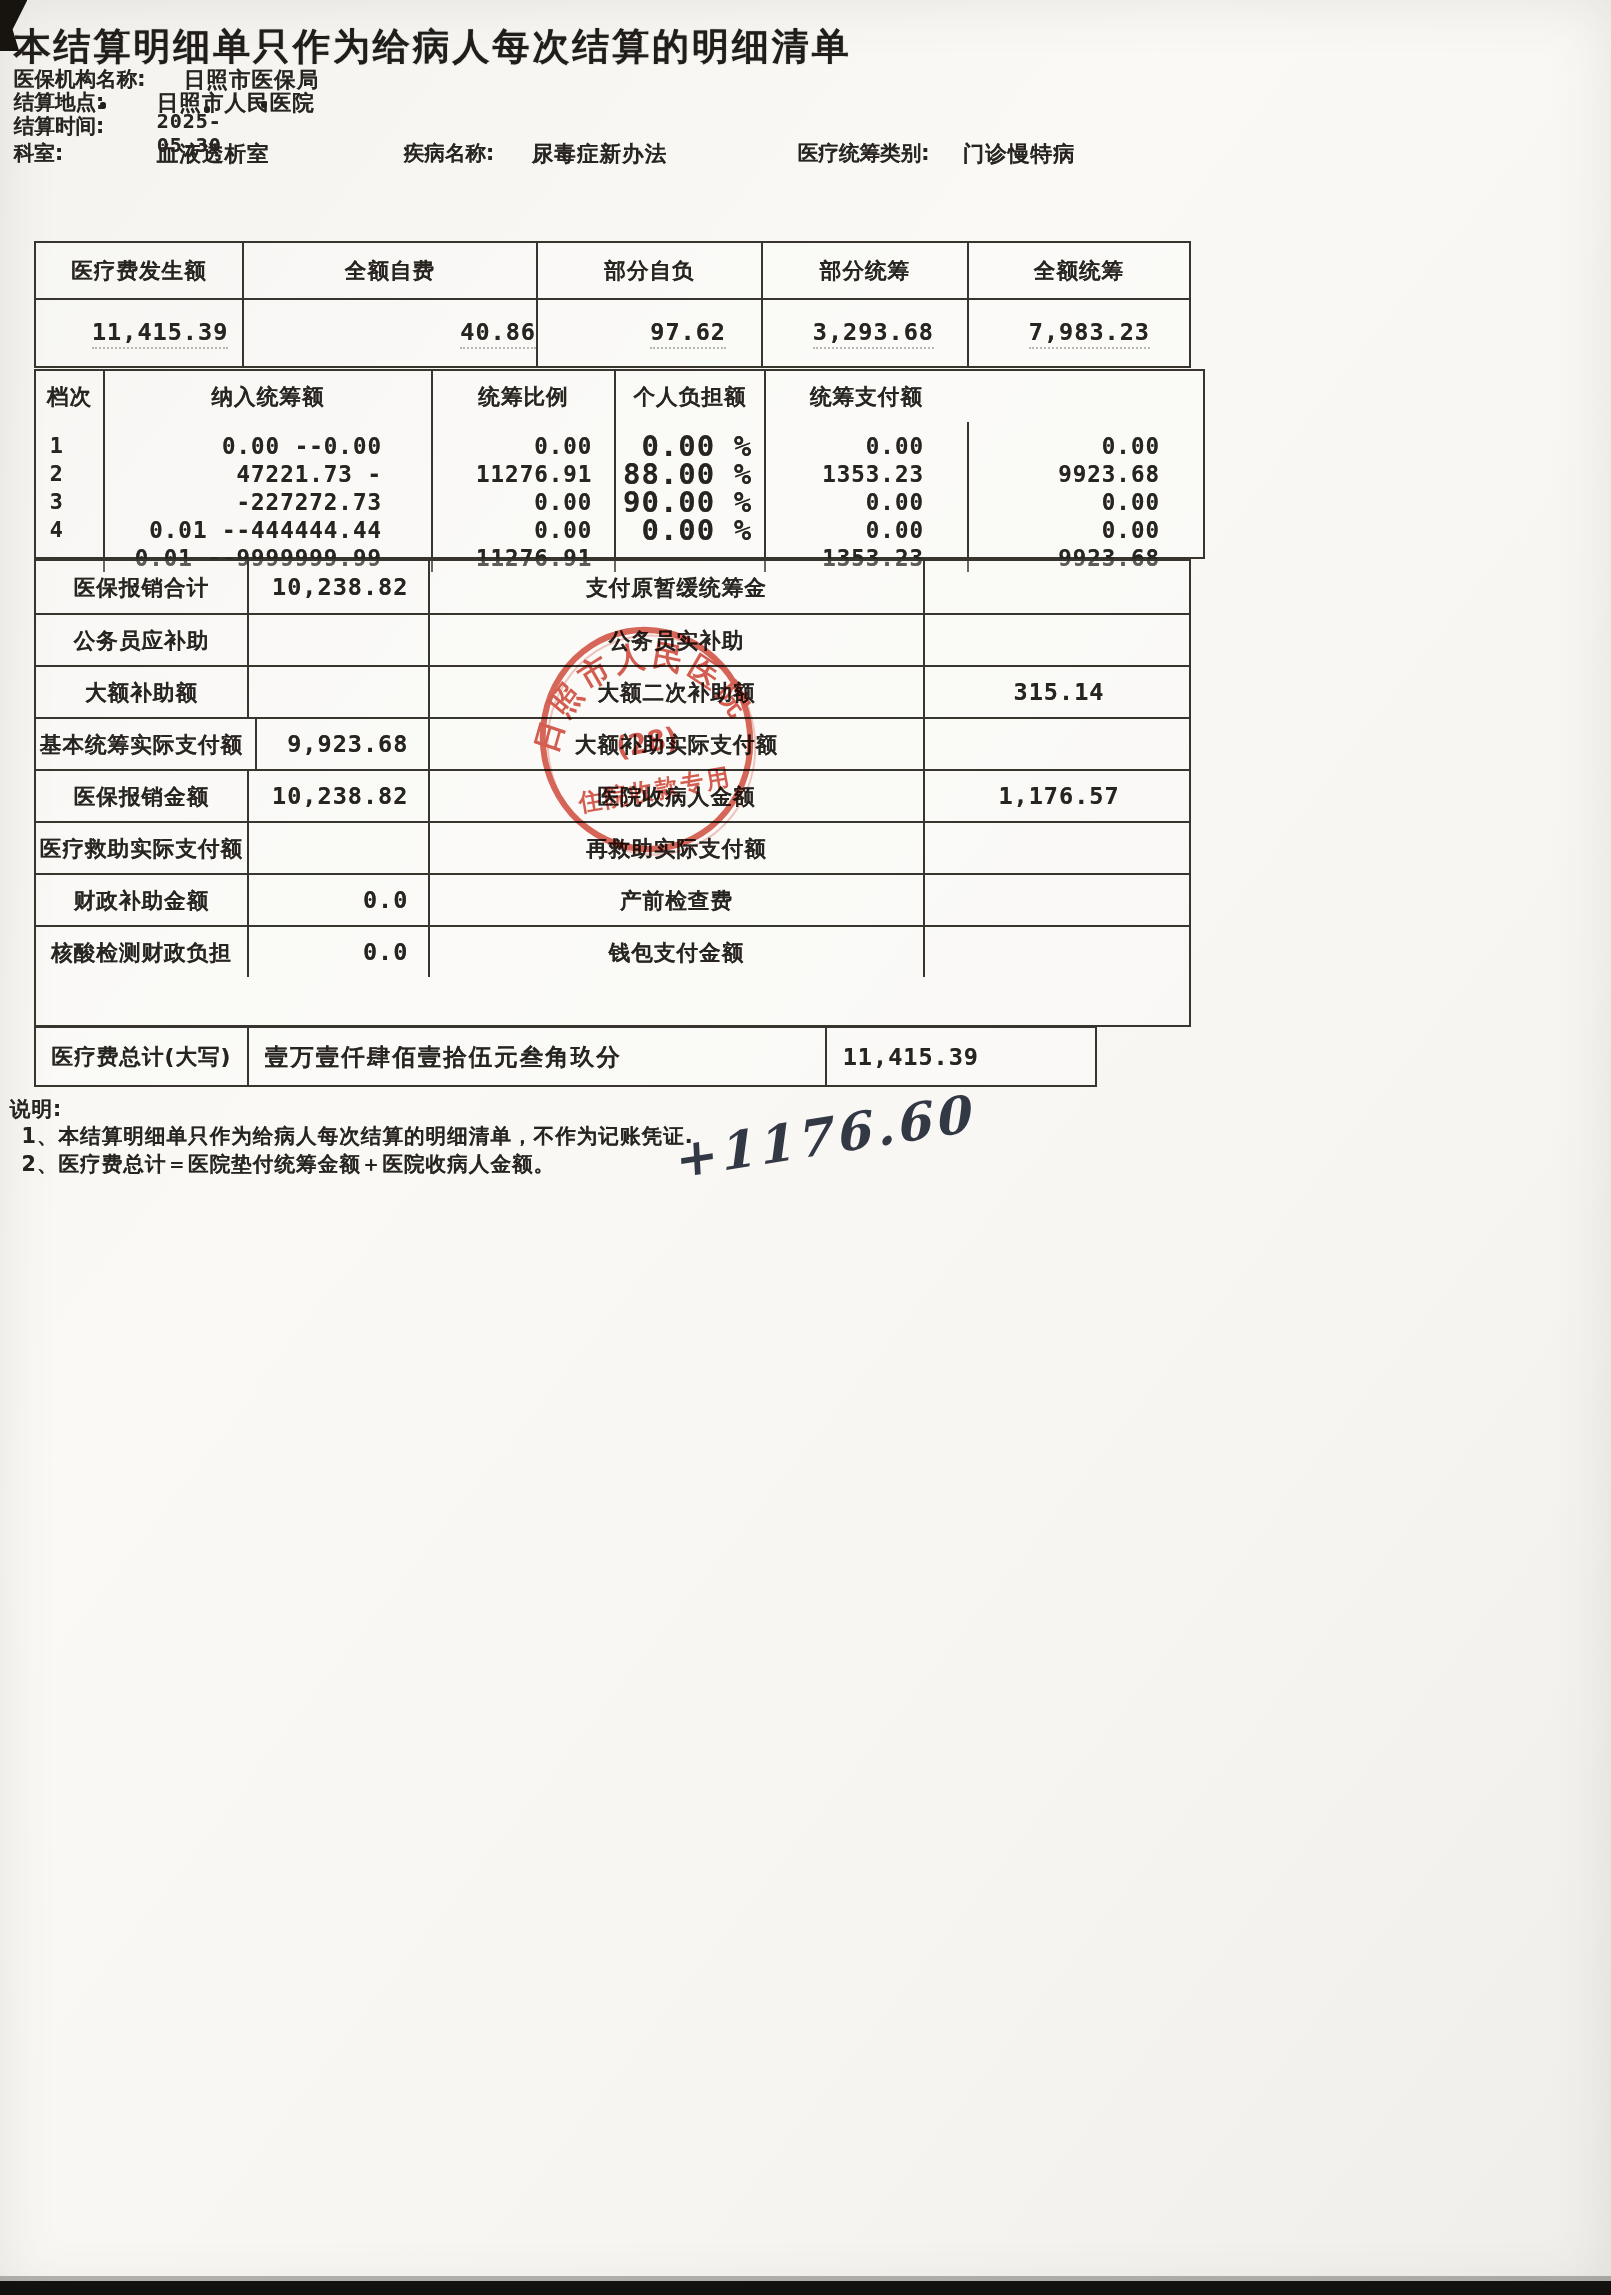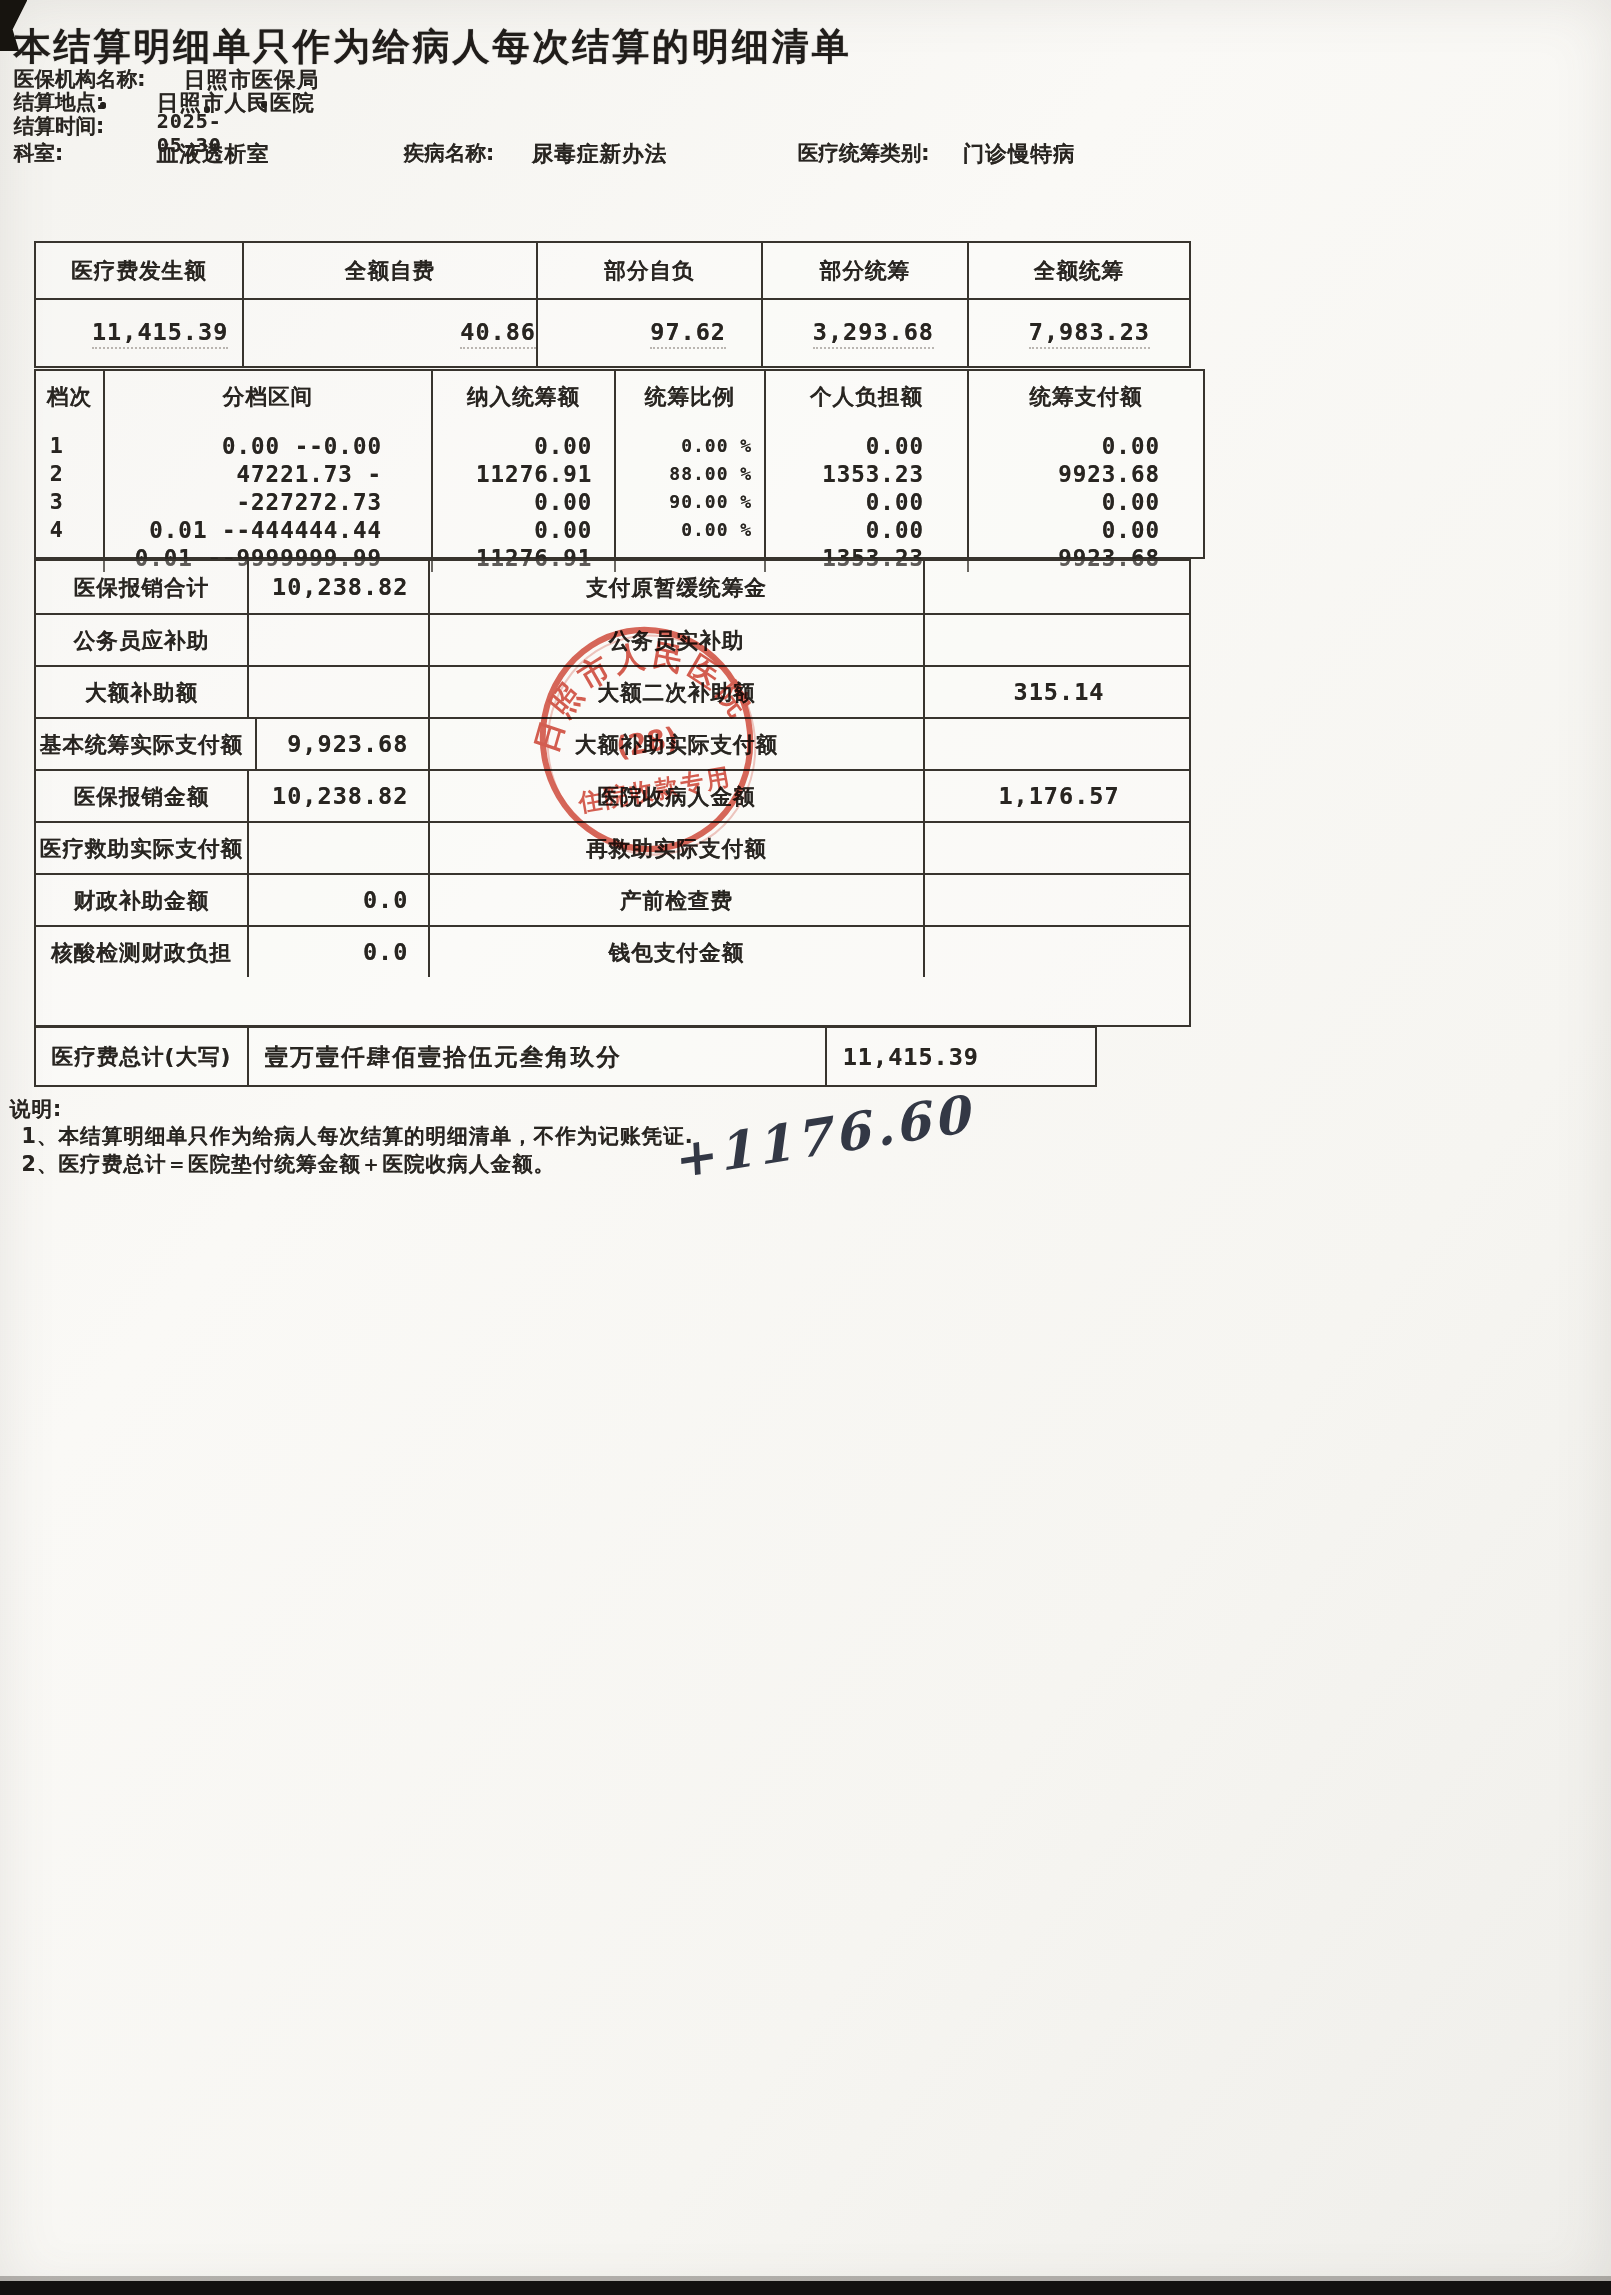--- a/index.html
+++ b/index.html
@@ -115,21 +115,20 @@
         </div>
       <div class="cell r bl" style="padding-right:39px;">
           <span class="num du">7,983.23</span>
         </div>
     </div>
   </div>
 
   <div class="tbl ink" style="left:34px;top:369px;width:1171px;height:190px;">
     <div class="grid" style="grid-template-columns:67px 328px 183px 150px 203px 236px;height:51px;">
       <div class="cell c lbl">档次</div>
-      <div class="cell c bl lbl">分档区间</div>
       <div class="cell c bl lbl">纳入统筹额</div>
       <div class="cell c bl lbl">统筹比例</div>
       <div class="cell c bl lbl">个人负担额</div>
       <div class="cell c bl lbl">统筹支付额</div>
     </div>
     <div class="grid" style="grid-template-columns:67px 328px 183px 150px 203px 236px;height:135px;">
       <div class="col num" style="padding-left:13.7px;font-size:21.6px;">
         <div class="tier-line">1</div>
         <div class="tier-line">2</div>
         <div class="tier-line">3</div>
@@ -141,21 +140,21 @@
         <div class="tier-line">0.01 --444444.44</div>
         <div class="tier-line">0.01 --9999999.99</div>
       </div>
       <div class="col bl num" style="text-align:right;padding-right:21.6px;font-size:22.5px;">
         <div class="tier-line">0.00</div>
         <div class="tier-line">11276.91</div>
         <div class="tier-line">0.00</div>
         <div class="tier-line">0.00</div>
         <div class="tier-line">11276.91</div>
       </div>
-      <div class="col bl num" style="text-align:right;padding-right:11.8px;font-size:18px;">
+      <div class="col bl num" style="text-align:right;padding-right:11.8px;font-size:29px;">
         <div class="tier-line">0.00 %</div>
         <div class="tier-line">88.00 %</div>
         <div class="tier-line">90.00 %</div>
         <div class="tier-line">0.00 %</div>
       </div>
       <div class="col bl num" style="text-align:right;padding-right:43px;font-size:22.5px;">
         <div class="tier-line">0.00</div>
         <div class="tier-line">1353.23</div>
         <div class="tier-line">0.00</div>
         <div class="tier-line">0.00</div>

